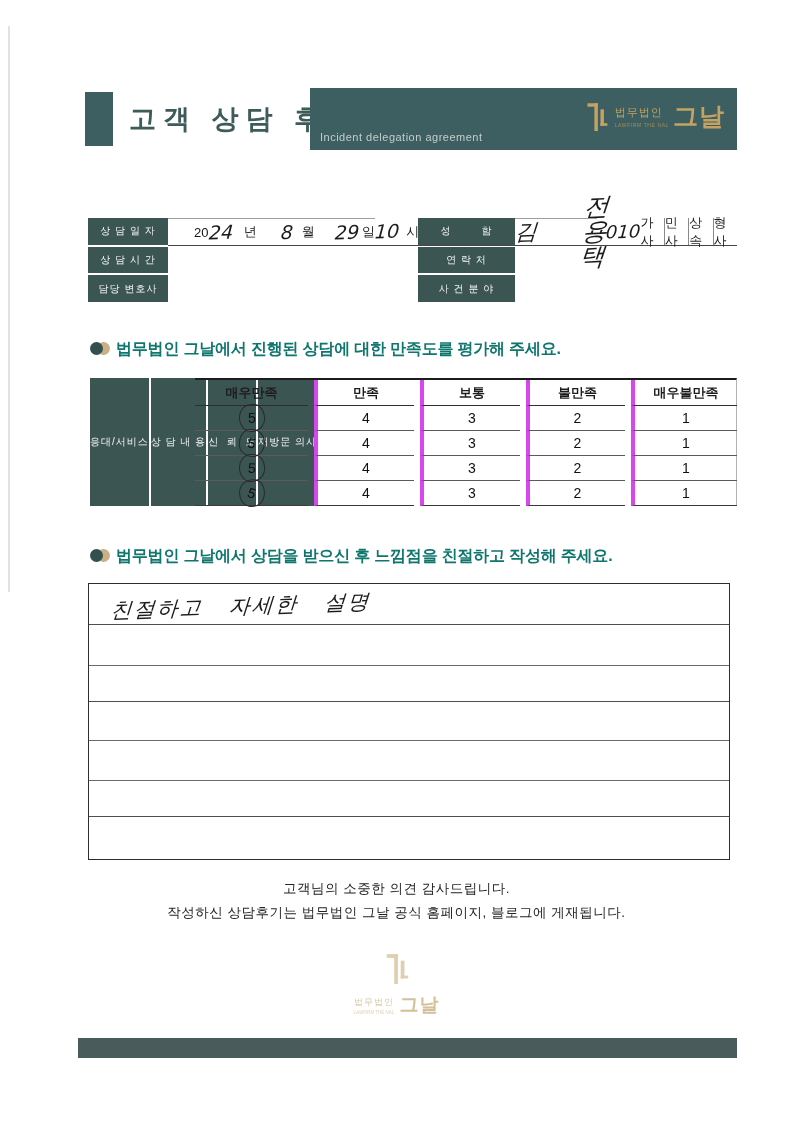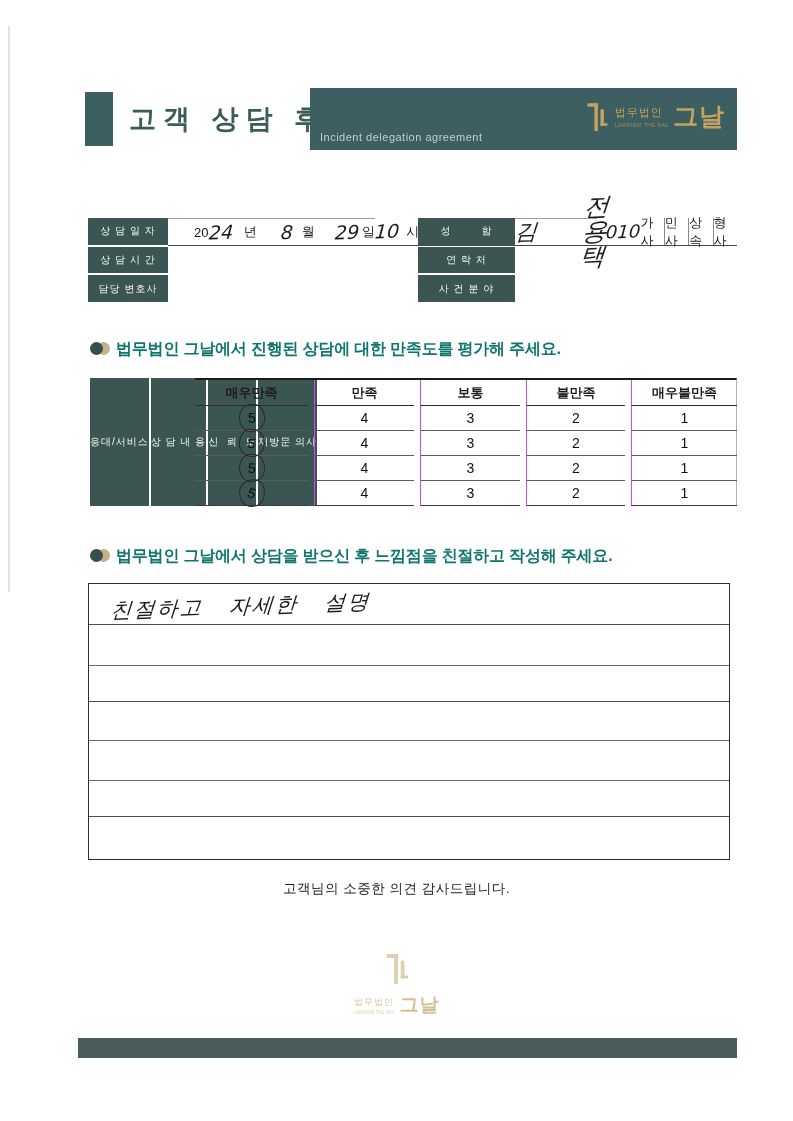--- a/index.html
+++ b/index.html
@@ -43,21 +43,21 @@
   .bullet .b-gold { position:absolute; right:0; top:0; width:13px; height:13px; border-radius:50%; background:#C9B087; }
   .bullet .b-teal { position:absolute; left:0; top:0; width:13px; height:13px; border-radius:50%; background:#33504E; }
   .prompt { position:absolute; font-size:16px; font-weight:600; color:#0f766e; letter-spacing:-.2px; }
 
   
   .rt-labels { position:absolute; left:88px; top:378px; width:107px; height:128px; display:flex; flex-direction:row; gap:2px; }
   .rgrid { position:absolute; left:195px; top:378px; width:542px; display:grid;
            grid-template-columns:113px 106px 106px 105px 112px; grid-template-rows:26px 25px 25px 25px 25px;
            border-top:2px solid #1c1c1c; border-right:1px solid #b3b3b3; box-sizing:border-box; }
   .rgrid > div { display:flex; align-items:center; justify-content:center; box-sizing:border-box; }
-  .rgrid > div:not(:nth-child(5n+1)) { border-left:1px solid #d946ef;margin-left:6px; }
+  .rgrid > div:not(:nth-child(5n+1)) { border-left:4px solid #d946ef;margin-left:6px; }
   .rgrid > div:nth-child(-n+5) { font-size:13px; font-weight:600; border-bottom:1.3px solid #2e2e2e; }
   .rgrid > div:nth-child(n+6):nth-child(-n+20) { border-bottom:1px solid #5a5a5a; }
   .rgrid > div:nth-child(n+21) { border-bottom:1.4px solid #3a3a3a; }
   .rval { font-size:14px; color:#101010; }
   .circ { width:24px; height:26px; border:1.7px solid #2a2a2a; display:flex; align-items:center; justify-content:center;
           border-radius:50% 46% 58% 46% / 52% 50% 48% 54%; transform:rotate(-7deg); }
   .circ .rval { transform:rotate(7deg); }
 
   
   .cbox { position:absolute; left:88px; top:583px; width:642px; height:277px; border:1.5px solid #2e2e2e; box-sizing:border-box; }
@@ -251,20 +251,21 @@
     <span class="cbox-hw hw">친절하고   자세한   설명</span>
     <div class="rule" style="top:40px; border-top-color:#4f4f4f;"></div>
     <div class="rule" style="top:81px;"></div>
     <div class="rule" style="top:117px; border-top-color:#4f4f4f;"></div>
     <div class="rule" style="top:156px;"></div>
     <div class="rule" style="top:196px;"></div>
     <div class="rule" style="top:232px; border-top-color:#4f4f4f;"></div>
   </div>
 
   <div class="foot-line" style="top:880px;">고객님의 소중한 의견 감사드립니다.</div>
+  <div class="foot-line" style="top:904px;">작성하신 상담후기는 법무법인 그날 공식 홈페이지, 블로그에 게재됩니다.</div>
 
   <div class="bottom-logo">
     <svg width="28" height="44" viewBox="0 0 30 40">
       <rect x="4" y="3" width="12" height="4" fill="#D9C7A1"></rect>
       <rect x="12" y="3" width="4" height="32" fill="#D9C7A1"></rect>
       <rect x="19" y="10" width="4" height="19" fill="#D9C7A1"></rect>
       <rect x="19" y="26" width="8" height="3" fill="#D9C7A1"></rect>
     </svg>
     <div class="bl-text">
       <div class="bl-left">

